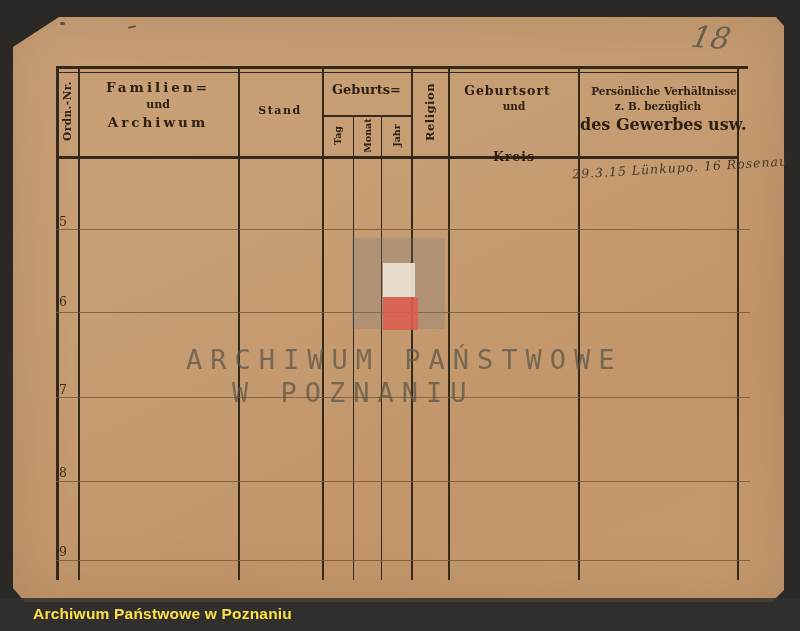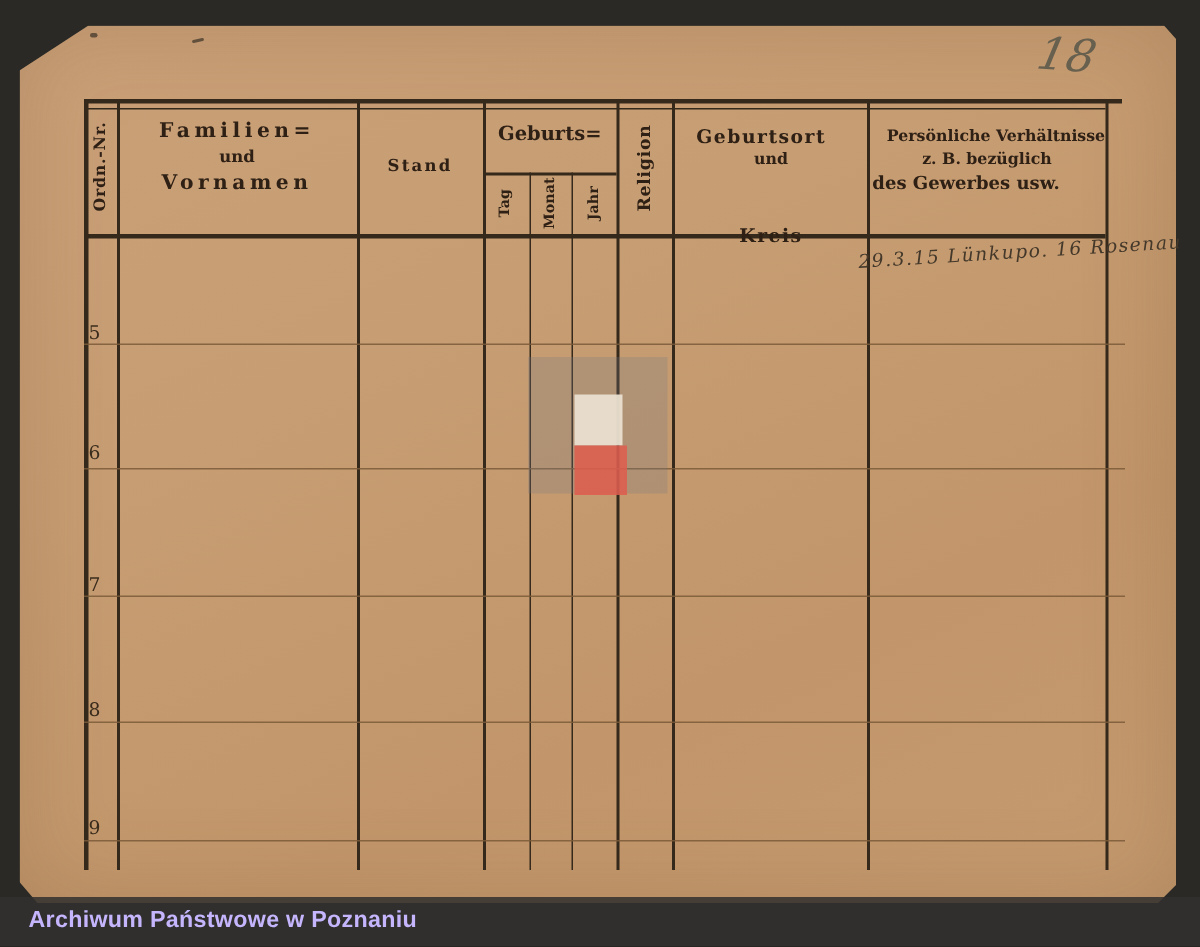--- a/index.html
+++ b/index.html
@@ -14,21 +14,21 @@
   }
   .vline{position:absolute;background:#35291b;}
   .hline{position:absolute;background:#35291b;}
   .rowline{position:absolute;background:#7a5a38;height:1px;opacity:.85;}
   .hdr{position:absolute;color:#2e2014;text-align:center;white-space:nowrap;}
   .rot{transform:rotate(-90deg);}
   .rownum{position:absolute;width:18px;text-align:center;font-size:12.5px;color:#3a2c1c;}
   .hand{position:absolute;color:#4b3d2a;font-style:italic;white-space:nowrap;}
   .wm{position:absolute;font-family:"DejaVu Sans Mono",monospace;color:rgba(90,84,70,.72);white-space:nowrap;}
   .caption-bar{left:0;top:598px;width:800px;height:33px;background:rgba(50,49,47,.86);}
-  .caption-text{position:absolute;left:19px;top:7px;font-family:"Liberation Sans",sans-serif;font-weight:bold;font-size:15.5px;color:#c4b5fd;letter-spacing:.2px;}
+  .caption-text{position:absolute;left:33px;top:7px;font-family:"Liberation Sans",sans-serif;font-weight:bold;font-size:15.5px;color:#fde047;letter-spacing:.2px;}
   .speck{position:absolute;background:#4a3f30;border-radius:2px;opacity:.8;}
 </style>
 </head>
 <body>
 
 <div id="screen">
 
   <div class="abs paper"></div>
   <div class="speck" style="left:60px;top:22px;width:5px;height:3px;"></div>
   <div class="speck" style="left:128px;top:26px;width:8px;height:2px;transform:rotate(-12deg);"></div>
@@ -54,50 +54,52 @@
   <div class="rowline" style="left:56px;top:229px;width:694px;"></div>
   <div class="rowline" style="left:56px;top:312px;width:694px;"></div>
   <div class="rowline" style="left:56px;top:397px;width:694px;"></div>
   <div class="rowline" style="left:56px;top:481px;width:694px;"></div>
   <div class="rowline" style="left:56px;top:560px;width:694px;"></div>
 
   <div class="hdr rot" style="left:27px;top:105px;width:80px;font-size:10.5px;font-weight:bold;letter-spacing:.5px;">Ordn.-Nr.</div>
 
   <div class="hdr" style="left:83px;top:79px;width:150px;font-size:13.5px;font-weight:bold;letter-spacing:3px;text-align:center;">Familien=</div>
   <div class="hdr" style="left:83px;top:98px;width:150px;font-size:11px;font-weight:bold;">und</div>
-  <div class="hdr" style="left:83px;top:114px;width:150px;font-size:13.5px;font-weight:bold;letter-spacing:3px;">Vornamen</div>
+  <div class="hdr" style="left:83px;top:114px;width:150px;font-size:13.5px;font-weight:bold;letter-spacing:3px;">Archiwum</div>
 
   <div class="hdr" style="left:240px;top:104px;width:80px;font-size:11px;font-weight:bold;letter-spacing:1.5px;">Stand</div>
 
   <div class="hdr" style="left:322px;top:82px;width:89px;font-size:13px;font-weight:bold;">Geburts=</div>
   <div class="hdr rot" style="left:317px;top:130px;width:40px;font-size:9.5px;font-weight:bold;">Tag</div>
   <div class="hdr rot" style="left:347px;top:130px;width:40px;font-size:9.5px;font-weight:bold;">Monat</div>
   <div class="hdr rot" style="left:376px;top:130px;width:40px;font-size:9.5px;font-weight:bold;">Jahr</div>
 
   <div class="hdr rot" style="left:387px;top:105px;width:85px;font-size:11.5px;font-weight:bold;letter-spacing:.5px;">Religion</div>
 
   <div class="hdr" style="left:450px;top:83px;width:115px;font-size:12.5px;font-weight:bold;letter-spacing:1px;">Geburtsort</div>
   <div class="hdr" style="left:450px;top:100px;width:128px;font-size:10.5px;font-weight:bold;">und</div>
   <div class="hdr" style="left:450px;top:117px;width:128px;font-size:12.5px;font-weight:bold;letter-spacing:1px;margin-top:32px;">Kreis</div>
 
   <div class="hdr" style="left:580px;top:85px;width:168px;font-size:10.5px;font-weight:bold;">Persönliche Verhältnisse</div>
   <div class="hdr" style="left:580px;top:100px;width:156px;font-size:10.5px;font-weight:bold;">z. B. bezüglich</div>
-  <div class="hdr" style="left:580px;top:115px;width:128px;font-size:12px;font-weight:bold;text-align:center;">des Gewerbes usw.</div>
+  <div class="hdr" style="left:580px;top:115px;width:128px;font-size:16px;font-weight:bold;text-align:center;">des Gewerbes usw.</div>
 
   <div class="rownum" style="left:54px;top:214px;">5</div>
   <div class="rownum" style="left:54px;top:294px;">6</div>
   <div class="rownum" style="left:54px;top:382px;">7</div>
   <div class="rownum" style="left:54px;top:465px;">8</div>
   <div class="rownum" style="left:54px;top:544px;">9</div>
 
   <div class="hand" style="left:692px;top:20px;font-size:30px;color:#67604f;transform:rotate(4deg) skewX(-8deg);font-weight:normal;">18</div>
   <div class="hand" style="left:572px;top:160px;font-size:12.5px;letter-spacing:1px;transform:rotate(-3.5deg);color:#43382a;">29.3.15 Lünkupo. 16 Rosenau</div>
 
   <div class="abs" style="left:352px;top:238px;width:93px;height:91px;background:rgba(115,118,130,.26);"></div>
   <div class="abs" style="left:383px;top:263px;width:32px;height:34px;background:rgba(234,223,208,.95);"></div>
   <div class="abs" style="left:383px;top:297px;width:35px;height:33px;background:rgba(223,92,78,.85);"></div>
 
+  <div class="wm" style="left:186px;top:344px;font-size:27px;letter-spacing:8px;">ARCHIWUM PAŃSTWOWE</div>
+  <div class="wm" style="left:232px;top:377px;font-size:27px;letter-spacing:8px;">W POZNANIU</div>
 
   <div class="abs caption-bar">
     <div class="caption-text">Archiwum Państwowe w Poznaniu</div>
   </div>
 
 </div>
 
 </body></html>

